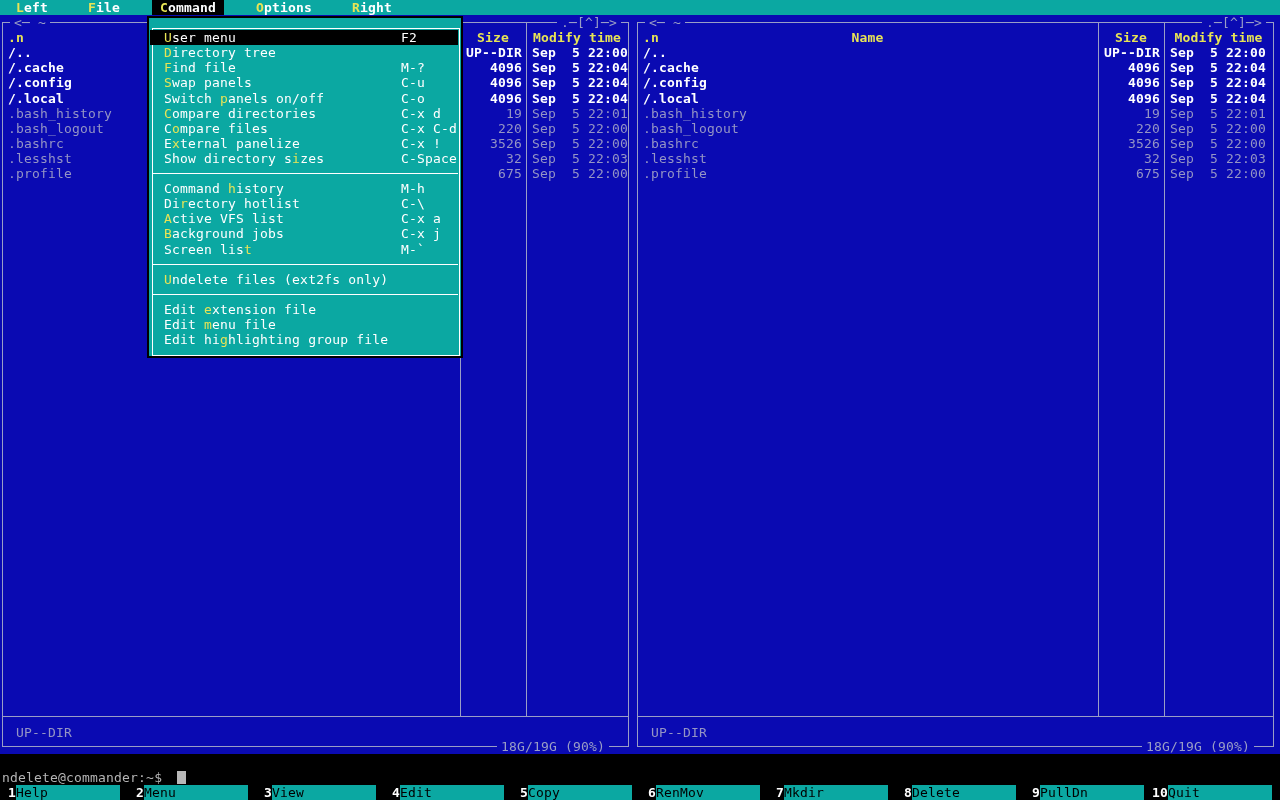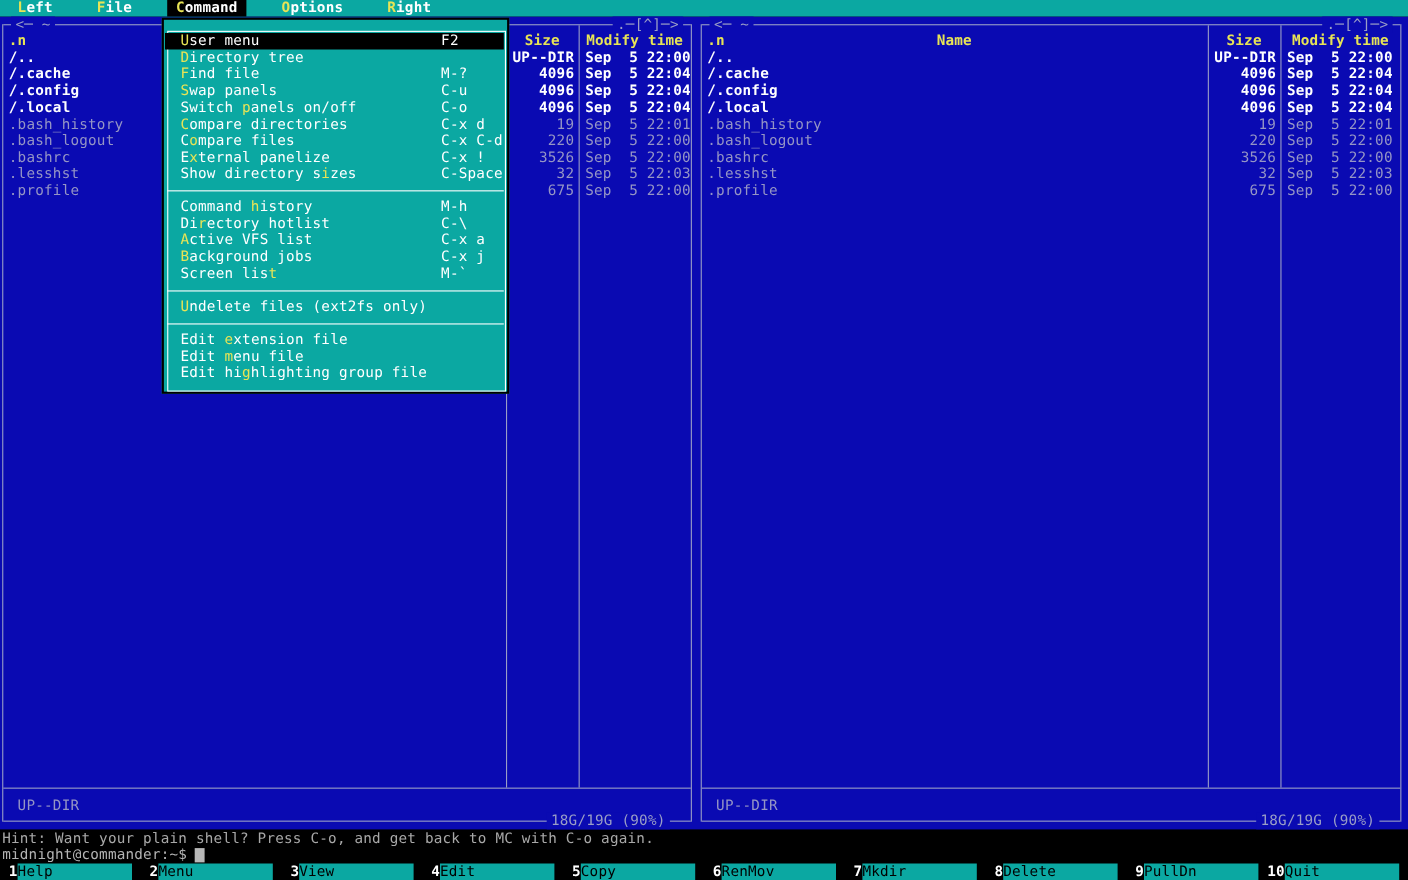--- a/index.html
+++ b/index.html
@@ -45,17 +45,16 @@
 <body>
 
 <div class="screen">
   <div class="panelsbg"></div>
   <div class="menubar" id="menubar"><div class="mitem" style="left: 16px;"><span></span><span class="hotk">L</span><span>eft</span></div><div class="mitem" style="left: 88px;"><span></span><span class="hotk">F</span><span>ile</span></div><div class="mitem sel" style="left: 152px;"><span></span><span class="hotk">C</span><span>ommand</span></div><div class="mitem" style="left: 256px;"><span></span><span class="hotk">O</span><span>ptions</span></div><div class="mitem" style="left: 352px;"><span></span><span class="hotk">R</span><span>ight</span></div></div>
   <div class="panel" id="panel-left" style="left: 2px; width: 627px;"><div class="bline" style="left: 1px; top: 7px; width: 625px; height: 1px;"></div><div class="bline" style="left: 1px; top: 731px; width: 625px; height: 1px;"></div><div class="bline" style="left: 0px; top: 7px; width: 1px; height: 725px;"></div><div class="bline" style="left: 626px; top: 7px; width: 1px; height: 725px;"></div><div class="bline" style="left: 458px; top: 8px; width: 1px; height: 693px;"></div><div class="bline" style="left: 524px; top: 8px; width: 1px; height: 693px;"></div><div class="bline" style="left: 1px; top: 701px; width: 625px; height: 1px;"></div><div class="blabel" style="left: 8px; top: 0px;">&lt;─ ~</div><div class="blabel" style="right: 8px; top: 0px;">.─[^]─&gt;</div><div class="blabel" style="right: 20px; top: 724px;">18G/19G (90%)</div><div class="hdr" style="left: 6px; top: 15px;">.n</div><div class="hdr" style="left: 0px; top: 15px; width: 458px; text-align: center;">Name</div><div class="hdr" style="left: 458px; top: 15px; width: 66px; text-align: center;">Size</div><div class="hdr" style="left: 524px; top: 15px; width: 102px; text-align: center;">Modify time</div><div class="row-name dir" style="left: 6px; top: 30px;">/..</div><div class="sizecell dir" style="left: 460px; top: 30px; width: 60px;">UP--DIR</div><div class="row-name dir" style="left: 530px; top: 30px;">Sep  5 22:00</div><div class="row-name dir" style="left: 6px; top: 45px;">/.cache</div><div class="sizecell dir" style="left: 460px; top: 45px; width: 60px;">4096</div><div class="row-name dir" style="left: 530px; top: 45px;">Sep  5 22:04</div><div class="row-name dir" style="left: 6px; top: 60px;">/.config</div><div class="sizecell dir" style="left: 460px; top: 60px; width: 60px;">4096</div><div class="row-name dir" style="left: 530px; top: 60px;">Sep  5 22:04</div><div class="row-name dir" style="left: 6px; top: 76px;">/.local</div><div class="sizecell dir" style="left: 460px; top: 76px; width: 60px;">4096</div><div class="row-name dir" style="left: 530px; top: 76px;">Sep  5 22:04</div><div class="row-name file" style="left: 6px; top: 91px;">.bash_history</div><div class="sizecell file" style="left: 460px; top: 91px; width: 60px;">19</div><div class="row-name file" style="left: 530px; top: 91px;">Sep  5 22:01</div><div class="row-name file" style="left: 6px; top: 106px;">.bash_logout</div><div class="sizecell file" style="left: 460px; top: 106px; width: 60px;">220</div><div class="row-name file" style="left: 530px; top: 106px;">Sep  5 22:00</div><div class="row-name file" style="left: 6px; top: 121px;">.bashrc</div><div class="sizecell file" style="left: 460px; top: 121px; width: 60px;">3526</div><div class="row-name file" style="left: 530px; top: 121px;">Sep  5 22:00</div><div class="row-name file" style="left: 6px; top: 136px;">.lesshst</div><div class="sizecell file" style="left: 460px; top: 136px; width: 60px;">32</div><div class="row-name file" style="left: 530px; top: 136px;">Sep  5 22:03</div><div class="row-name file" style="left: 6px; top: 151px;">.profile</div><div class="sizecell file" style="left: 460px; top: 151px; width: 60px;">675</div><div class="row-name file" style="left: 530px; top: 151px;">Sep  5 22:00</div><div class="mini" style="left: 14px; top: 710px;">UP--DIR</div></div>
   <div class="panel" id="panel-right" style="left: 637px; width: 637px;"><div class="bline" style="left: 1px; top: 7px; width: 635px; height: 1px;"></div><div class="bline" style="left: 1px; top: 731px; width: 635px; height: 1px;"></div><div class="bline" style="left: 0px; top: 7px; width: 1px; height: 725px;"></div><div class="bline" style="left: 636px; top: 7px; width: 1px; height: 725px;"></div><div class="bline" style="left: 461px; top: 8px; width: 1px; height: 693px;"></div><div class="bline" style="left: 527px; top: 8px; width: 1px; height: 693px;"></div><div class="bline" style="left: 1px; top: 701px; width: 635px; height: 1px;"></div><div class="blabel" style="left: 8px; top: 0px;">&lt;─ ~</div><div class="blabel" style="right: 8px; top: 0px;">.─[^]─&gt;</div><div class="blabel" style="right: 20px; top: 724px;">18G/19G (90%)</div><div class="hdr" style="left: 6px; top: 15px;">.n</div><div class="hdr" style="left: 0px; top: 15px; width: 461px; text-align: center;">Name</div><div class="hdr" style="left: 461px; top: 15px; width: 66px; text-align: center;">Size</div><div class="hdr" style="left: 527px; top: 15px; width: 109px; text-align: center;">Modify time</div><div class="row-name dir" style="left: 6px; top: 30px;">/..</div><div class="sizecell dir" style="left: 463px; top: 30px; width: 60px;">UP--DIR</div><div class="row-name dir" style="left: 533px; top: 30px;">Sep  5 22:00</div><div class="row-name dir" style="left: 6px; top: 45px;">/.cache</div><div class="sizecell dir" style="left: 463px; top: 45px; width: 60px;">4096</div><div class="row-name dir" style="left: 533px; top: 45px;">Sep  5 22:04</div><div class="row-name dir" style="left: 6px; top: 60px;">/.config</div><div class="sizecell dir" style="left: 463px; top: 60px; width: 60px;">4096</div><div class="row-name dir" style="left: 533px; top: 60px;">Sep  5 22:04</div><div class="row-name dir" style="left: 6px; top: 76px;">/.local</div><div class="sizecell dir" style="left: 463px; top: 76px; width: 60px;">4096</div><div class="row-name dir" style="left: 533px; top: 76px;">Sep  5 22:04</div><div class="row-name file" style="left: 6px; top: 91px;">.bash_history</div><div class="sizecell file" style="left: 463px; top: 91px; width: 60px;">19</div><div class="row-name file" style="left: 533px; top: 91px;">Sep  5 22:01</div><div class="row-name file" style="left: 6px; top: 106px;">.bash_logout</div><div class="sizecell file" style="left: 463px; top: 106px; width: 60px;">220</div><div class="row-name file" style="left: 533px; top: 106px;">Sep  5 22:00</div><div class="row-name file" style="left: 6px; top: 121px;">.bashrc</div><div class="sizecell file" style="left: 463px; top: 121px; width: 60px;">3526</div><div class="row-name file" style="left: 533px; top: 121px;">Sep  5 22:00</div><div class="row-name file" style="left: 6px; top: 136px;">.lesshst</div><div class="sizecell file" style="left: 463px; top: 136px; width: 60px;">32</div><div class="row-name file" style="left: 533px; top: 136px;">Sep  5 22:03</div><div class="row-name file" style="left: 6px; top: 151px;">.profile</div><div class="sizecell file" style="left: 463px; top: 151px; width: 60px;">675</div><div class="row-name file" style="left: 533px; top: 151px;">Sep  5 22:00</div><div class="mini" style="left: 14px; top: 710px;">UP--DIR</div></div>
   <div class="ddmenu" id="ddmenu">
     <div class="ddinner"></div>
   <div class="dditem sel" style="top: 12px;"><span class="lab"><span></span><span class="hotk">U</span><span>ser menu</span></span><span class="sc">F2</span></div><div class="dditem" style="top: 27px;"><span class="lab"><span></span><span class="hotk">D</span><span>irectory tree</span></span></div><div class="dditem" style="top: 42px;"><span class="lab"><span></span><span class="hotk">F</span><span>ind file</span></span><span class="sc">M-?</span></div><div class="dditem" style="top: 57px;"><span class="lab"><span></span><span class="hotk">S</span><span>wap panels</span></span><span class="sc">C-u</span></div><div class="dditem" style="top: 73px;"><span class="lab"><span>Switch </span><span class="hotk">p</span><span>anels on/off</span></span><span class="sc">C-o</span></div><div class="dditem" style="top: 88px;"><span class="lab"><span></span><span class="hotk">C</span><span>ompare directories</span></span><span class="sc">C-x d</span></div><div class="dditem" style="top: 103px;"><span class="lab"><span>C</span><span class="hotk">o</span><span>mpare files</span></span><span class="sc">C-x C-d</span></div><div class="dditem" style="top: 118px;"><span class="lab"><span>E</span><span class="hotk">x</span><span>ternal panelize</span></span><span class="sc">C-x !</span></div><div class="dditem" style="top: 133px;"><span class="lab"><span>Show directory s</span><span class="hotk">i</span><span>zes</span></span><span class="sc">C-Space</span></div><div class="ddsep" style="top: 155px;"></div><div class="dditem" style="top: 163px;"><span class="lab"><span>Command </span><span class="hotk">h</span><span>istory</span></span><span class="sc">M-h</span></div><div class="dditem" style="top: 178px;"><span class="lab"><span>Di</span><span class="hotk">r</span><span>ectory hotlist</span></span><span class="sc">C-\</span></div><div class="dditem" style="top: 193px;"><span class="lab"><span></span><span class="hotk">A</span><span>ctive VFS list</span></span><span class="sc">C-x a</span></div><div class="dditem" style="top: 208px;"><span class="lab"><span></span><span class="hotk">B</span><span>ackground jobs</span></span><span class="sc">C-x j</span></div><div class="dditem" style="top: 224px;"><span class="lab"><span>Screen lis</span><span class="hotk">t</span><span></span></span><span class="sc">M-`</span></div><div class="ddsep" style="top: 246px;"></div><div class="dditem" style="top: 254px;"><span class="lab"><span></span><span class="hotk">U</span><span>ndelete files (ext2fs only)</span></span></div><div class="ddsep" style="top: 276px;"></div><div class="dditem" style="top: 284px;"><span class="lab"><span>Edit </span><span class="hotk">e</span><span>xtension file</span></span></div><div class="dditem" style="top: 299px;"><span class="lab"><span>Edit </span><span class="hotk">m</span><span>enu file</span></span></div><div class="dditem" style="top: 314px;"><span class="lab"><span>Edit hi</span><span class="hotk">g</span><span>hlighting group file</span></span></div></div>
-  <div class="hint">Hint: Want your plain shell? Press C-o, and get back to MC with C-o again.</div>
-  <div class="promptline">midnight@commander:~$ </div>
+  <div class="promptline">ndelete@commander:~$ </div>
   <div class="cursor"></div>
   <div class="keybar" id="keybar"><div class="fkey" style="left: 0px; width: 120px;"><span class="fnum">1</span><span class="flab">Help</span></div><div class="fkey" style="left: 128px; width: 120px;"><span class="fnum">2</span><span class="flab">Menu</span></div><div class="fkey" style="left: 256px; width: 120px;"><span class="fnum">3</span><span class="flab">View</span></div><div class="fkey" style="left: 384px; width: 120px;"><span class="fnum">4</span><span class="flab">Edit</span></div><div class="fkey" style="left: 512px; width: 120px;"><span class="fnum">5</span><span class="flab">Copy</span></div><div class="fkey" style="left: 640px; width: 120px;"><span class="fnum">6</span><span class="flab">RenMov</span></div><div class="fkey" style="left: 768px; width: 120px;"><span class="fnum">7</span><span class="flab">Mkdir</span></div><div class="fkey" style="left: 896px; width: 120px;"><span class="fnum">8</span><span class="flab">Delete</span></div><div class="fkey" style="left: 1024px; width: 120px;"><span class="fnum">9</span><span class="flab">PullDn</span></div><div class="fkey" style="left: 1152px; width: 120px;"><span class="fnum">10</span><span class="flab">Quit</span></div></div>
 </div>
 
 </body></html>

